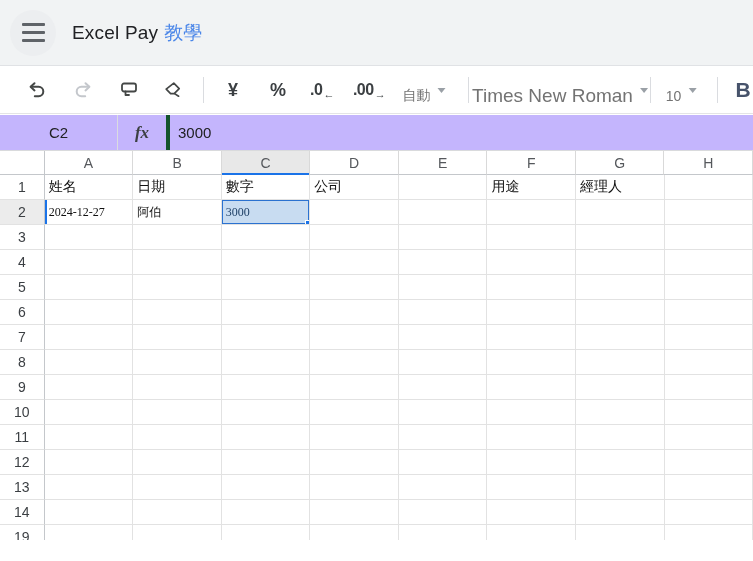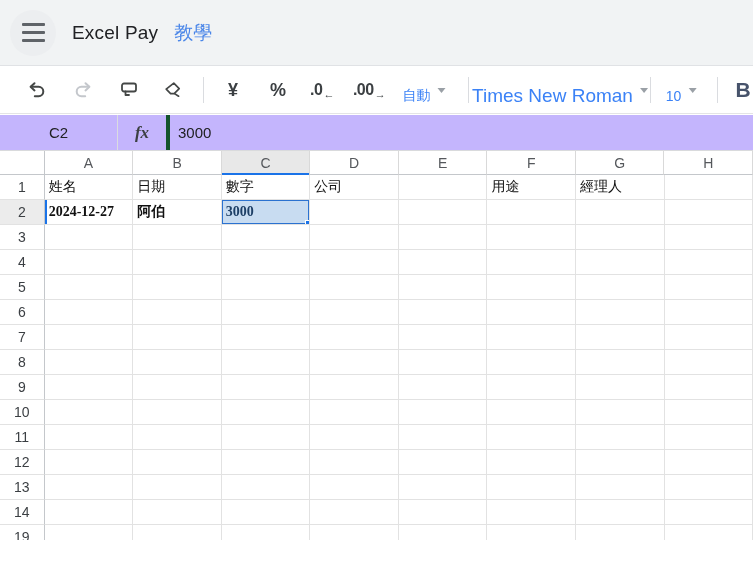--- a/index.html
+++ b/index.html
@@ -8,34 +8,34 @@
   .stage { position:relative; width:753px; height:540px; overflow:hidden; background:#fff; }
 
   
   .app-header { position:absolute; left:0; top:0; width:753px; height:66px;
     background:#f1f3f4; border-bottom:1px solid #e0e2e5; display:flex; align-items:center; }
   .menu-btn { width:46px; height:46px; border-radius:50%; background:#eceef0;
     margin-left:10px; display:flex; flex-direction:column; justify-content:center;
     align-items:center; gap:5px; cursor:pointer; }
   .menu-btn span { display:block; width:23px; height:3px; background:#5f6368; border-radius:1px; }
   .app-title { font-size:19px; color:#202124; margin-left:16px; letter-spacing:.2px; }
-  .app-title-link { font-size:19px; color:#4a86e8; margin-left:16px; cursor:pointer; }
+  .app-title-link { font-size:19px; color:#4a86e8; margin-left:6px; cursor:pointer; }
 
   
   .toolbar { position:absolute; left:0; top:67px; width:753px; height:47px;
     background:#fff; border-bottom:1px solid #e4e4e6; }
   .tb-item { position:absolute; top:50%; transform:translate(-50%,-50%); cursor:pointer;
     color:#444746; display:flex; align-items:center; justify-content:center; }
   .tb-divider { position:absolute; top:50%; transform:translateY(-50%);
     width:1px; height:26px; background:#dadce0; }
   .tb-text { font-size:18px; font-weight:600; color:#3c4043; }
   .tb-dec { font-size:16px; font-weight:700; color:#3c4043; letter-spacing:-0.5px; }
   .tb-dec .sub { font-size:11px; font-weight:400; position:relative; top:4px; margin-left:1px; }
   .tb-select { display:flex; align-items:center; gap:7px; }
-  .tb-select .lbl { font-size:14px; color:#3b82f6;margin-top:12px; }
+  .tb-select .lbl { font-size:14px; color:#737373;margin-top:12px; }
   .caret { width:0; height:0; border-left:4px solid transparent; border-right:4px solid transparent;
     border-top:5px solid #9aa0a6; display:inline-block; }
   .bold-btn { font-size:21px; font-weight:700; color:#47536b; }
   .disabled svg path { stroke:#c4c7cc; }
 
   
   .formula-bar { position:absolute; left:0; top:115px; width:753px; height:36px;
     background:#c4b5fd; border-bottom:1px solid #d9dadc; display:flex; align-items:stretch; }
   .name-box { width:118px; display:flex; align-items:center; justify-content:center;
     font-size:15px; color:#202124; border-right:1px solid #dadce0; cursor:text; }
@@ -57,21 +57,21 @@
   .chead.sel-col { background:#e8e8e8; }
   .chead.sel-col::after { content:""; position:absolute; left:0; right:0; bottom:-1px;
     height:2px; background:#1a73e8; }
   .rowh { width:47px; height:25px; display:flex; align-items:center; justify-content:center;
     font-size:14px; color:#3b3f43; background:#fff; border-right:1px solid #c4c7cb;
     border-bottom:1px solid #e2e2e2; cursor:pointer; }
   .rowh.sel-row { background:#ececec; }
   .cell { width:93px; height:25px; border-right:1px solid #e2e2e2; border-bottom:1px solid #e2e2e2;
     font-size:14px; color:#111; padding:0 0 0 4px; display:flex; align-items:center;
     overflow:hidden; white-space:nowrap; cursor:cell; position:relative; background:#fff; }
-  .cell.serif { font-family:"Liberation Serif","DejaVu Serif",serif; font-size:14px;font-weight:bold; }
+  .cell.serif { font-family:"Liberation Serif","DejaVu Serif",serif; font-size:12px; }
   .cell.row-accent { box-shadow:inset 2px 0 0 #1a73e8; }
   .cell.active-cell { background:#c8dcf1; color:#1d3f66; z-index:2; }
   .cell.active-cell::after { content:""; position:absolute; left:-1px; top:-1px; right:-1px;
     bottom:-1px; border:2px solid #2b72d0; pointer-events:none; }
   .fill-handle { position:absolute; right:-4px; bottom:-4px; width:8px; height:8px;
     background:#1a73e8; border:1px solid #fff; z-index:3; cursor:crosshair; }
   .bottom-accent { position:absolute; left:0; top:558px; width:65px; height:3px; background:#1a73e8; }
 </style>
 </head>
 <body>

